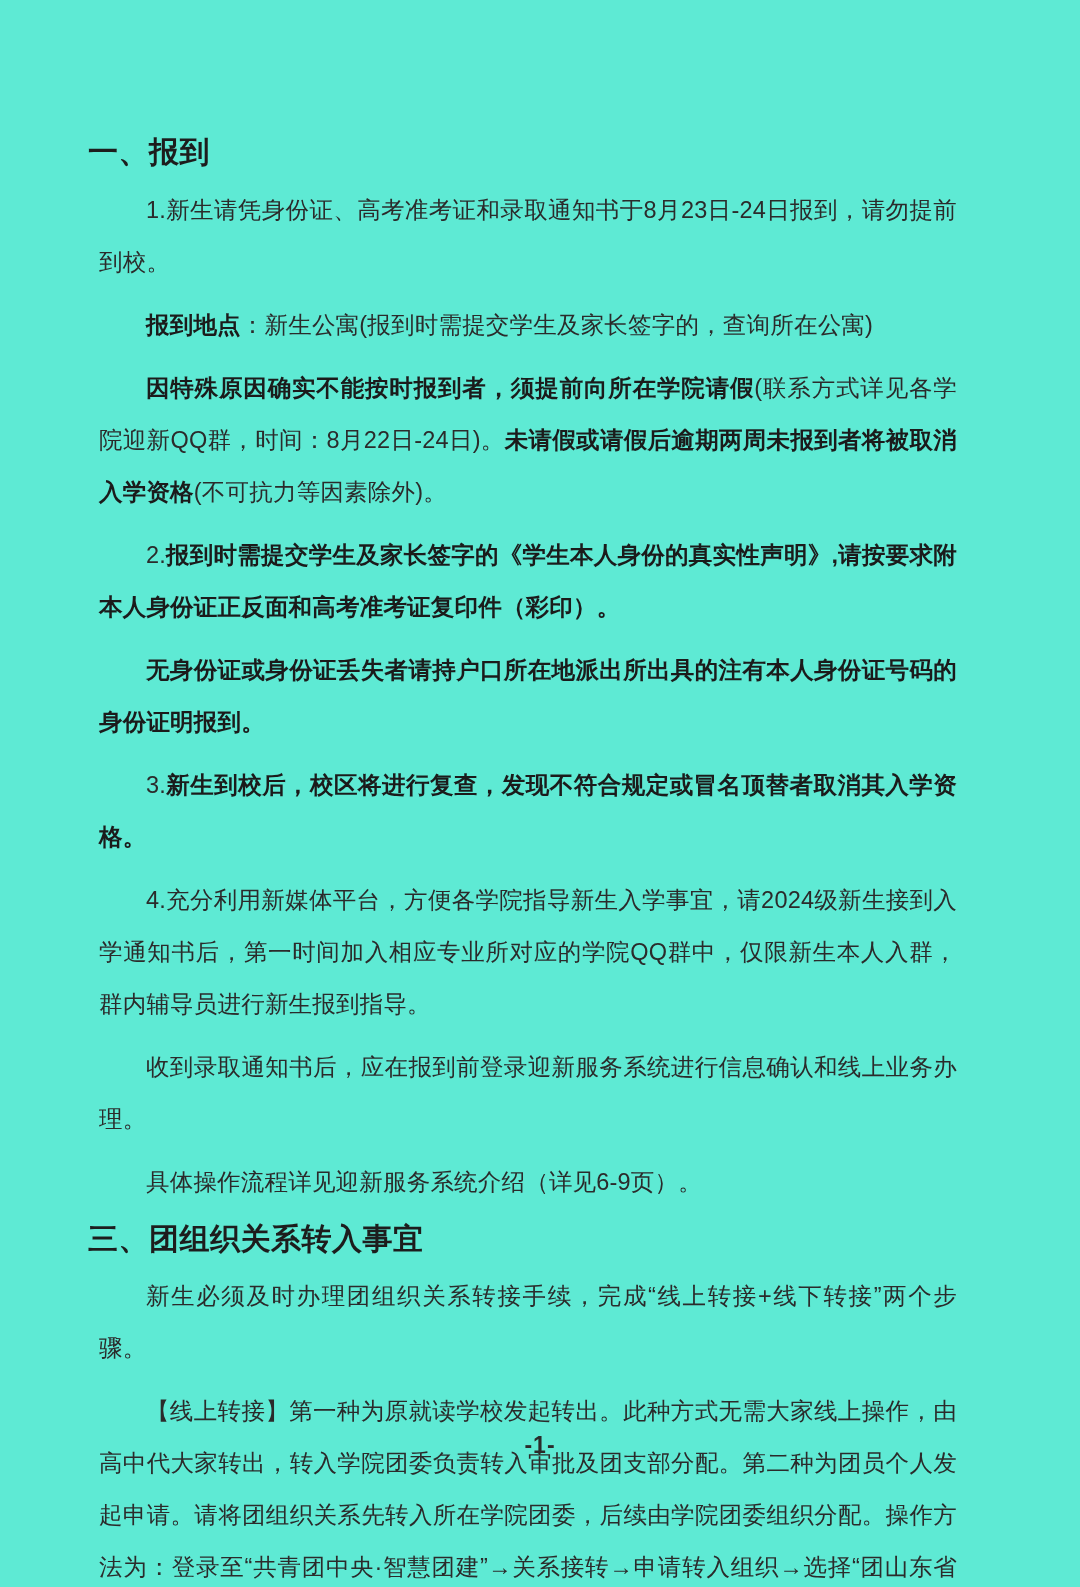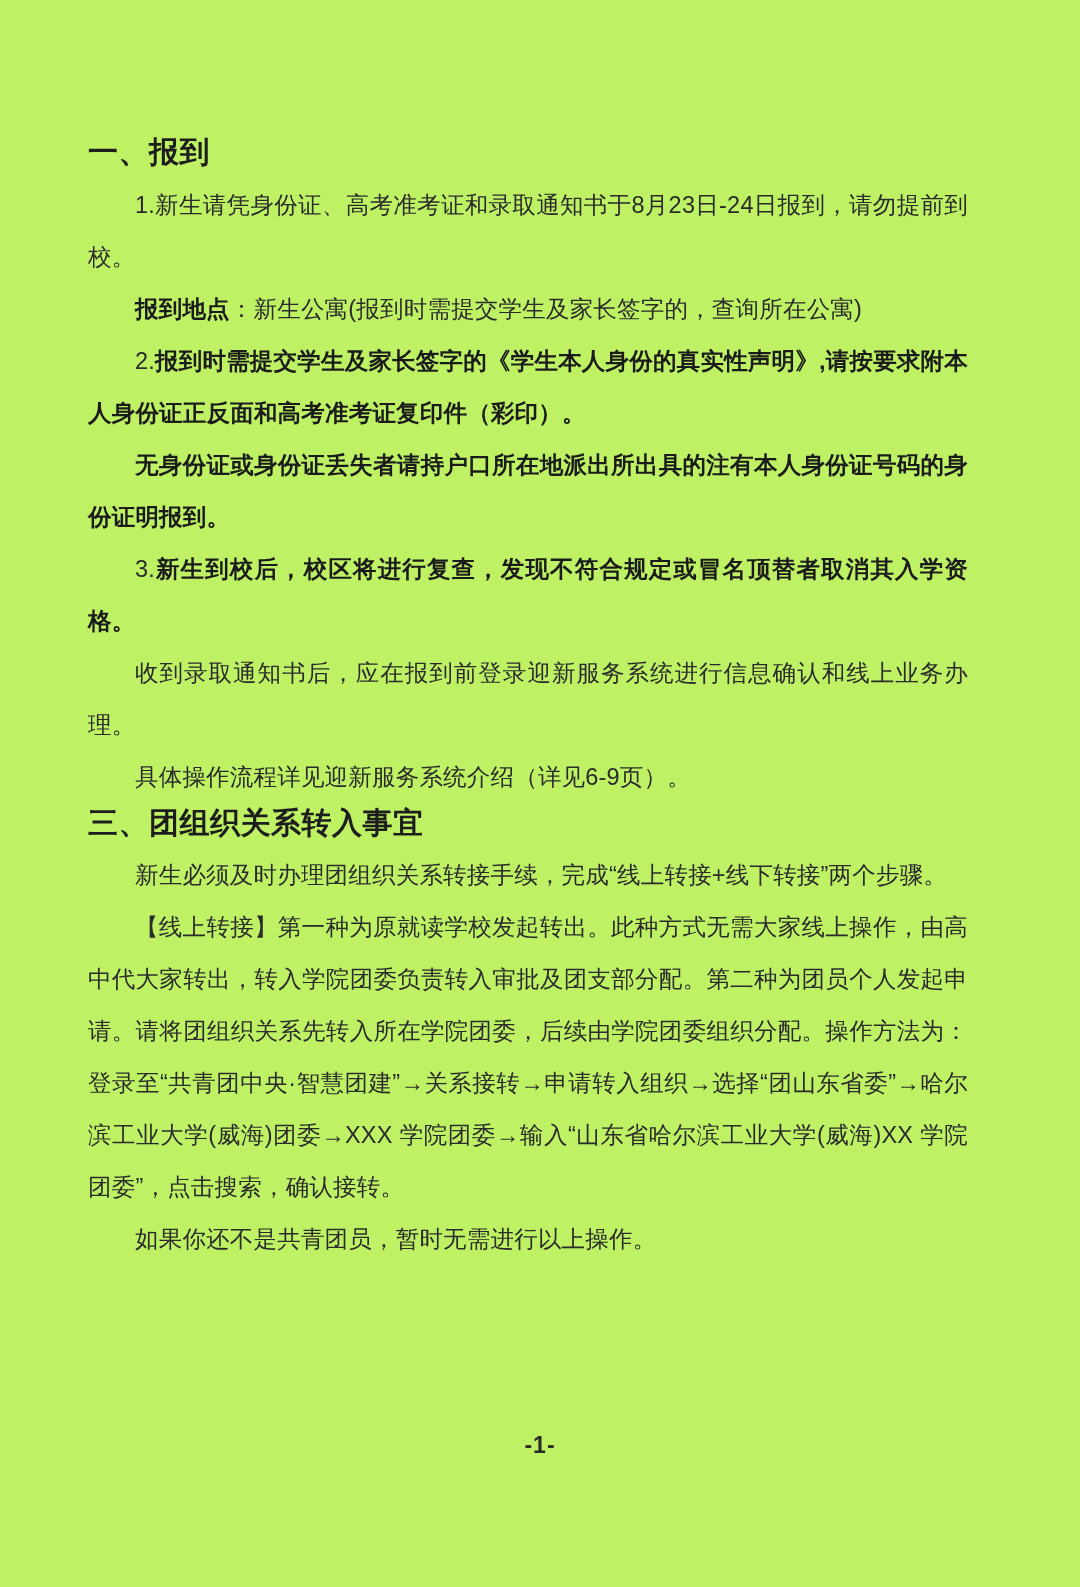--- a/index.html
+++ b/index.html
@@ -4,21 +4,21 @@
 <style>
   html, body {
     margin: 0;
     padding: 0;
     background: #ffffff;
   }
   .page {
     position: relative;
     width: 1080px;
     height: 1587px;
-    background: #bef264;
+    background: #5eead4;
     box-sizing: border-box;
     font-family: "Liberation Sans", "DejaVu Sans", sans-serif;
     color: #262626;
     overflow: hidden;
   }
   .content {
     position: absolute;
     left: 88px;
     top: 132px;
     width: 880px;
@@ -32,21 +32,21 @@
     color: #1d1d1d;
     text-align: left;
   }
   .sec-gap-1 { margin-top: 0; }
   .sec-gap-2 { margin-top: 58px; }
   .sec-gap-3 { margin-top: 58px; }
 
   p.para {
     font-size: 23.5px;
     line-height: 52px;
-    margin: 0;
+    margin: 11px;
     text-align: justify;
     text-justify: inter-ideograph;
     text-indent: 2em;
     color: #2b2b2b;
     letter-spacing: 0.2px;
   }
   .b {
     font-weight: bold;
     color: #1b1b1b;
   }
@@ -74,33 +74,39 @@
     <h2 class="section-heading sec-gap-1">一、报到</h2>
 
     <p class="para">
       <span>1.</span><span>新生请凭身份证、高考准考证和录取通知书于8月23日-24日报到，请勿提前到校。</span>
     </p>
 
     <p class="para">
       <span class="b">报到地点</span><span>：新生公寓(报到时需提交学生及家长签字的，查询所在公寓)</span>
     </p>
 
+    <p class="para">
+      <span class="b">因特殊原因确实不能按时报到者，须提前向所在学院请假</span><span>(联系方式详见各学院迎新QQ群，时间：8月22日-24日)。</span><span class="b">未请假或请假后逾期两周未报到者将被取消入学资格</span><span>(不可抗力等因素除外)。</span>
+    </p>
 
     <p class="para">
       <span class="num">2.</span><span class="b">报到时需提交学生及家长签字的《学生本人身份的真实性声明》,请按要求附本人身份证正反面和高考准考证复印件（彩印）。</span>
     </p>
 
     <p class="para">
       <span class="b">无身份证或身份证丢失者请持户口所在地派出所出具的注有本人身份证号码的身份证明报到。</span>
     </p>
 
     <p class="para">
       <span class="num">3.</span><span class="b">新生到校后，校区将进行复查，发现不符合规定或冒名顶替者取消其入学资格。</span>
     </p>
 
+    <p class="para">
+      <span>4.</span><span>充分利用新媒体平台，方便各学院指导新生入学事宜，请2024级新生接到入学通知书后，第一时间加入相应专业所对应的学院QQ群中，仅限新生本人入群，群内辅导员进行新生报到指导。</span>
+    </p>
 
 
     <p class="para">
       <span>收到录取通知书后，应在报到前登录迎新服务系统进行信息确认和线上业务办理。</span>
     </p>
 
     <p class="para">
       <span>具体操作流程详见迎新服务系统介绍（详见6-9页）。</span>
     </p>
 

